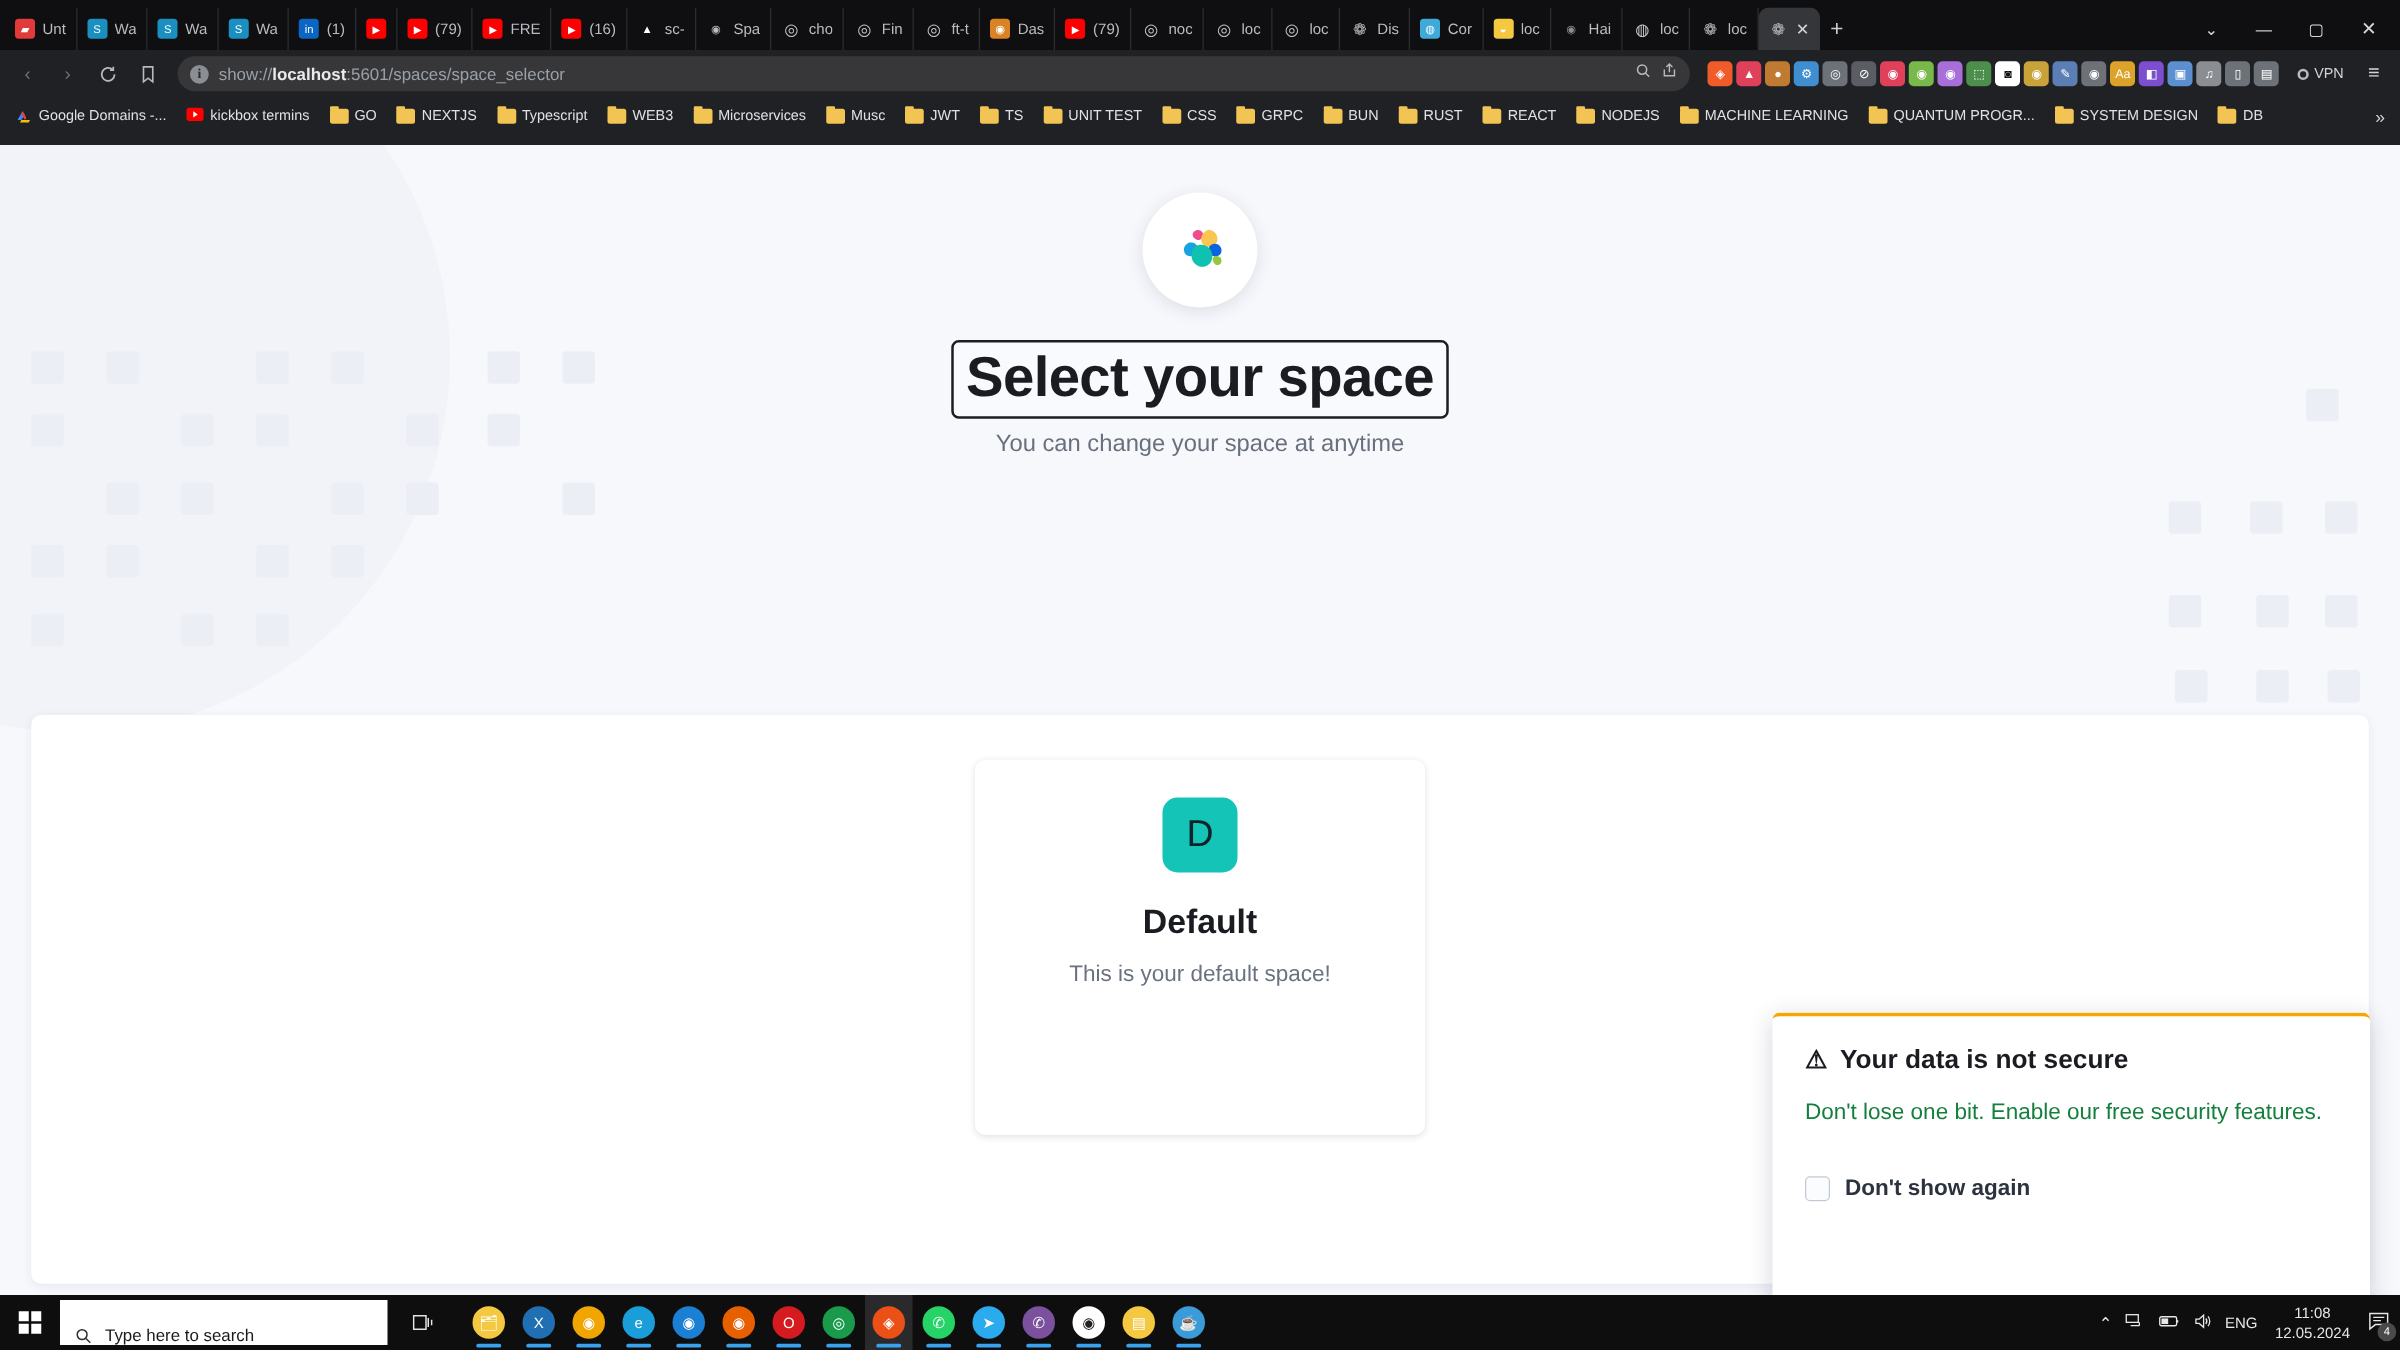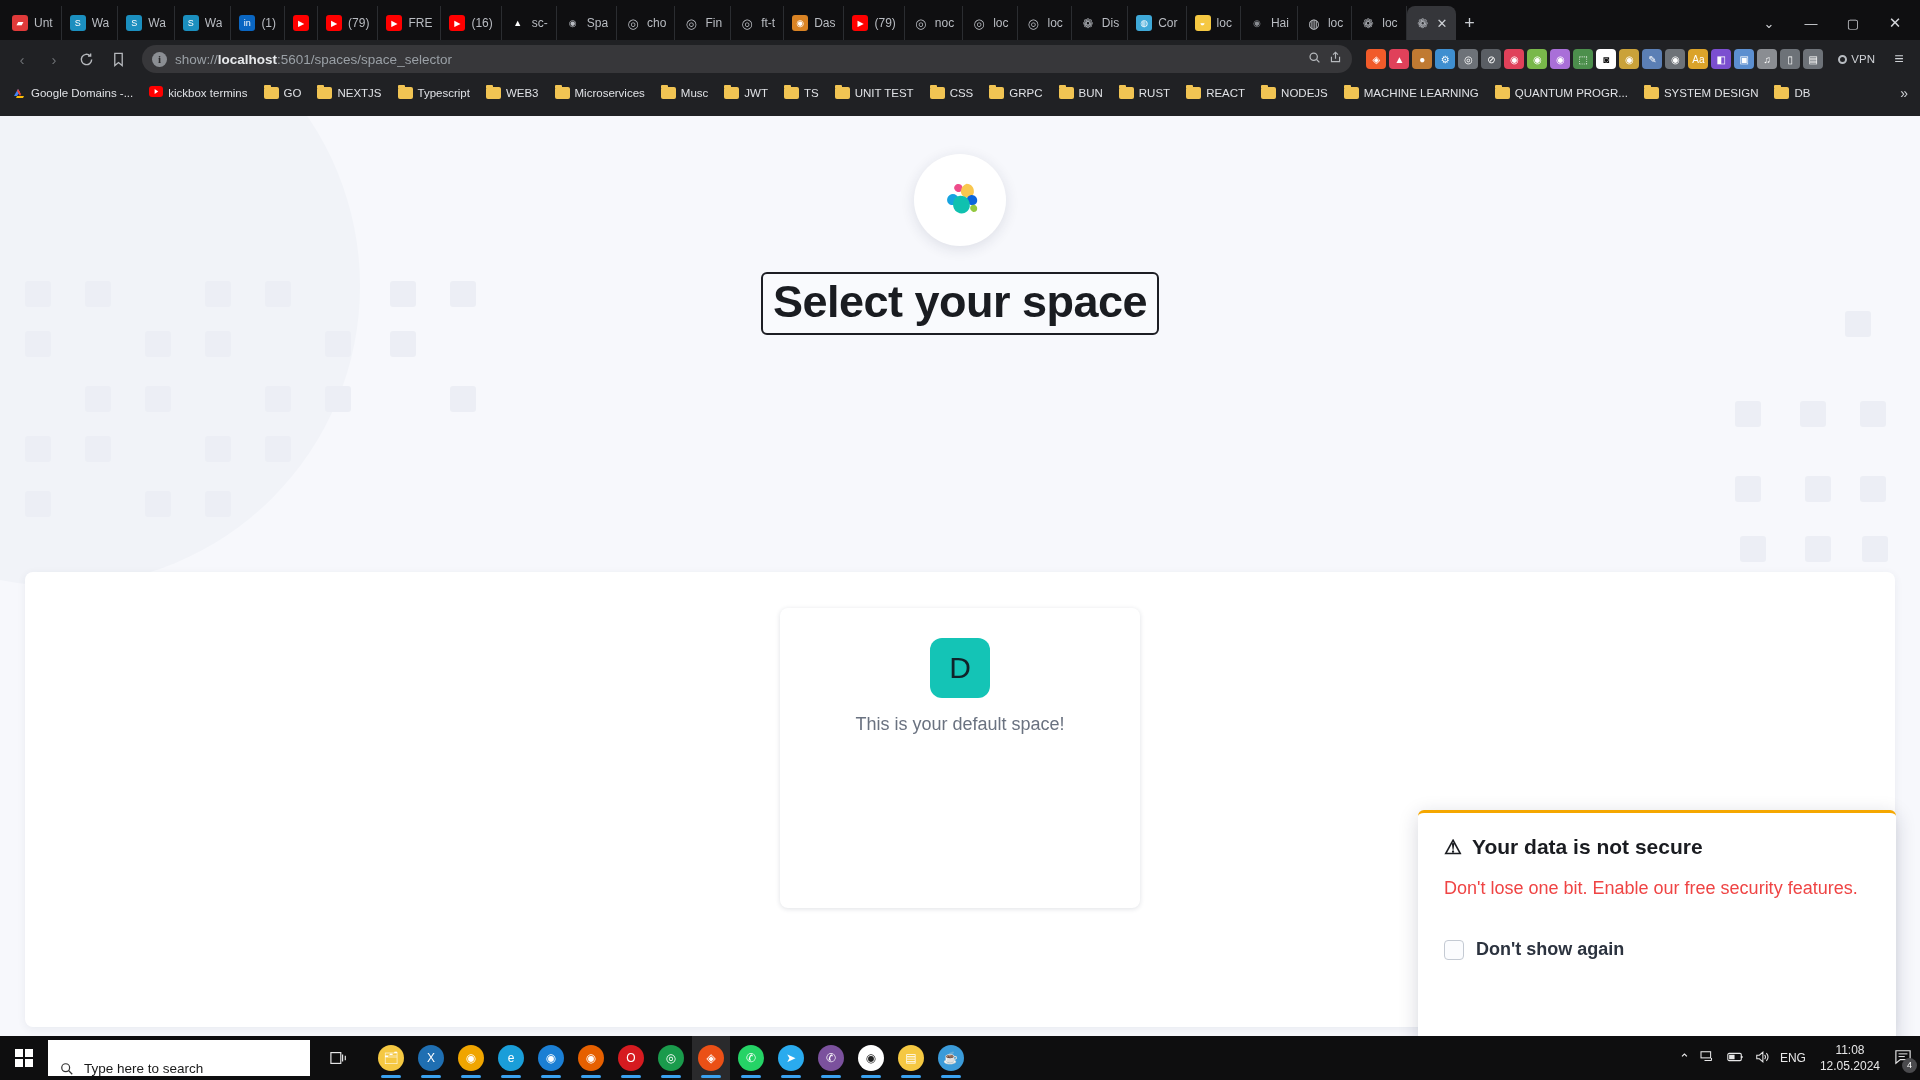--- a/index.html
+++ b/index.html
@@ -138,21 +138,21 @@
   .space-desc { margin-top: 16px; font-size: 18px; color:#6a7280; }
 
   
   .toast {
     position:absolute; left:1418px; top:694px; width:478px; height:322px;
     background:#fff; border-top: 3px solid #f5a700; border-radius: 6px;
     box-shadow: 0 5px 20px rgba(20,30,60,.18); padding: 22px 26px;
   }
   .toast-title { display:flex; align-items:center; gap: 10px;
     font-size: 21px; font-weight:bold; color:#1a1c21; }
-  .toast-body { margin-top: 16px; font-size: 18px; line-height:1.45; color:#ef4444;}
+  .toast-body { margin-top: 16px; font-size: 18px; line-height:1.45; color:#15803d;}
   .toast-check { margin-top: 38px; display:flex; align-items:center; gap: 12px; }
   .cbox { width: 20px; height:20px; border:1px solid #c4cad3; border-radius:4px;
     background:#fbfcfe; flex:0 0 20px;}
   .toast-check span { font-size: 18px; color:#2c333f;font-weight:bold; }
   .toast-btns { margin-top: 40px; display:flex; gap: 14px; }
   .btn-primary { background:#0b75cc; color:#fff; font-size:17px; font-weight:bold;
     border:none; border-radius: 6px; padding: 12px 22px; }
   .btn-secondary { background:#d6e9fa; color:#0b65b3; font-size:17px;
     border:none; border-radius: 6px; padding: 12px 40px; }
 
@@ -509,26 +509,28 @@
         <svg width="52" height="52" viewBox="0 0 64 64">
           <path d="M26 14c3-3 8-2 9 2s-3 7-6 6-6-5-3-8z" fill="#ee4c8b"></path>
           <path d="M40 12c6 0 10 5 9 11-1 5-7 8-12 5-6-3-5-13 3-16z" fill="#f9c74f"></path>
           <path d="M19 26c4-3 10-1 11 4s-4 9-9 8-7-8-2-12z" fill="#16a3e0"></path>
           <path d="M45 26c5-1 9 3 8 8-1 4-6 6-10 3-4-4-3-10 2-11z" fill="#0b64dd"></path>
           <path d="M31 27c8-1 14 5 13 13-1 7-9 11-15 7-8-4-7-19 2-20z" fill="#0fc1af"></path>
           <path d="M47 38c4-1 7 2 6 6-1 3-5 4-7 1-2-2-2-6 1-7z" fill="#93c83e"></path>
         </svg>
       </div>
       <h1>Select your space</h1>
+      <p class="sub">You can change your space at anytime</p>
     </div>
 
     <div class="panel">
       <div class="spaces" id="spaces-container">
           <div class="space-card">
             <div class="space-avatar" style="background: rgb(20, 196, 182);">D</div>
+            <div class="space-name">Default</div>
             <div class="space-desc">This is your default space!</div>
           </div>
         </div>
     </div>
 
     <div class="toast">
       <div class="toast-title">
         <span style="font-size:20px;">⚠</span>
         <span>Your data is not secure</span>
       </div>

